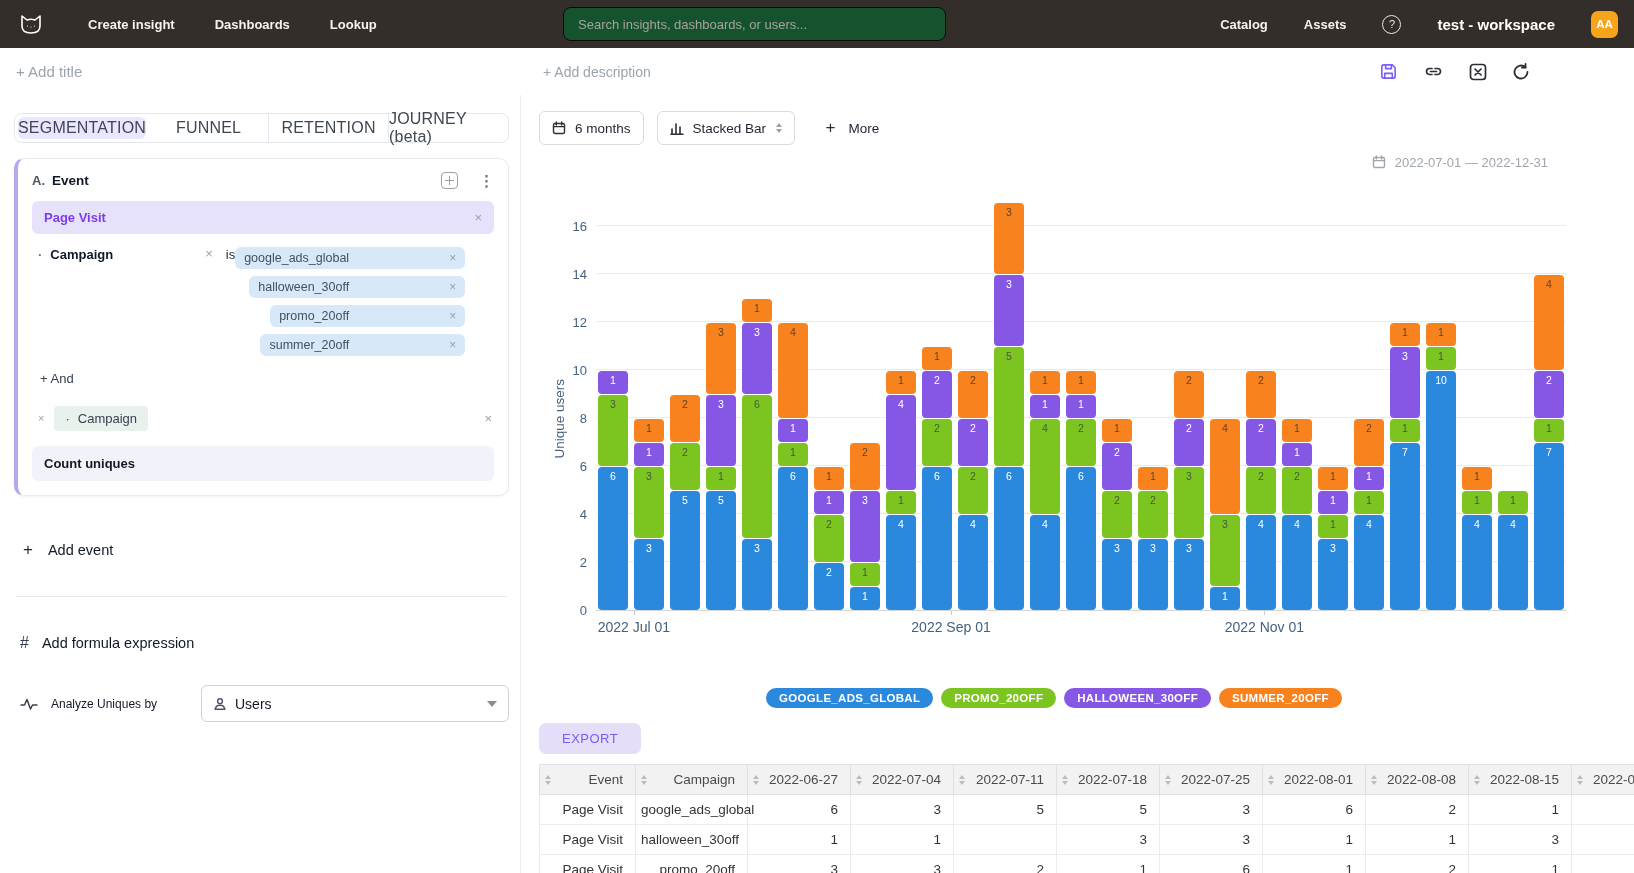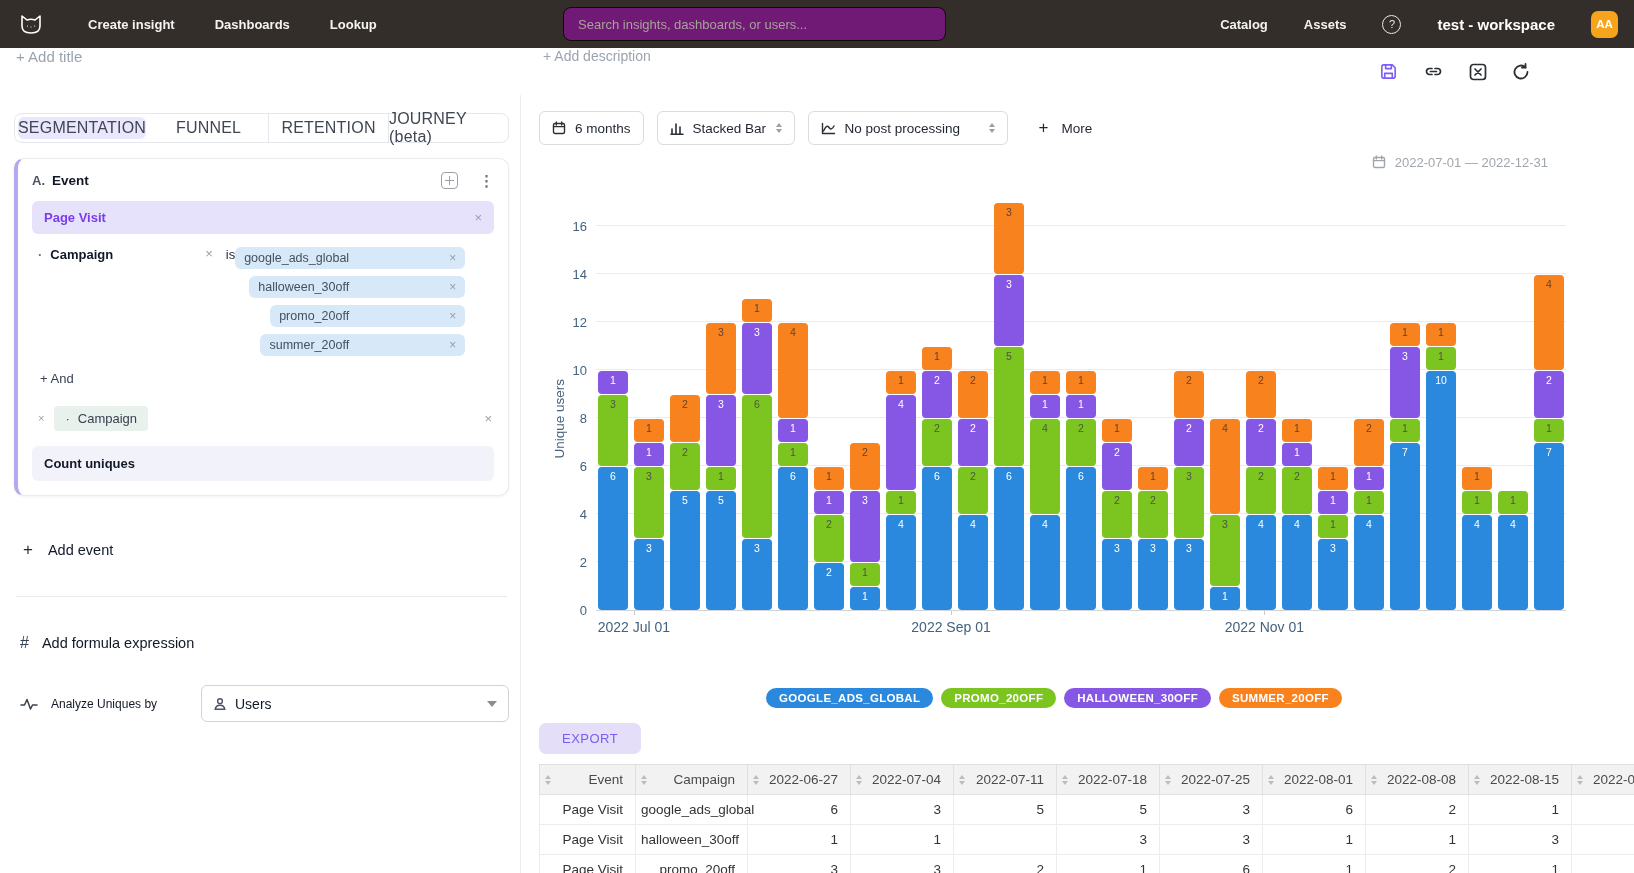--- a/index.html
+++ b/index.html
@@ -3,30 +3,30 @@
 <meta charset="utf-8">
 <style>
   * { margin:0; padding:0; box-sizing:border-box; }
   body { font-family:"Liberation Sans", sans-serif; background:#fff; }
   .app { position:relative; width:1634px; height:873px; overflow:hidden; background:#fff; }
 
   
   .topnav { position:relative; height:48px; background:#342e2a; display:flex; align-items:center; padding:0 16px; }
   .brand { width:30px; height:30px; display:flex; align-items:center; justify-content:center; margin-right:42px; }
   .navlink { color:#f5f3f1; font-size:13px; font-weight:bold; margin-right:40px; cursor:pointer; }
-  .search { position:absolute; left:563px; top:7px; width:383px; height:34px; background:#701a75; border:1px solid #0d0a08; border-radius:8px; color:#a8a29b; font-size:13px; padding:0 14px; font-family:"Liberation Sans",sans-serif; }
+  .search { position:absolute; left:563px; top:7px; width:383px; height:34px; background:#14532d; border:1px solid #0d0a08; border-radius:8px; color:#a8a29b; font-size:13px; padding:0 14px; font-family:"Liberation Sans",sans-serif; }
   .search::placeholder { color:#a8a29b; }
   .nav-right { margin-left:auto; display:flex; align-items:center; gap:36px; }
   .nav-right .navlink { margin:0; }
   .help { width:19px; height:19px; border:1.6px solid #e9e6e3; border-radius:50%; color:#e9e6e3; font-size:11px; display:flex; align-items:center; justify-content:center; cursor:pointer; }
   .workspace { color:#fff; font-size:15px; font-weight:bold; }
   .avatar { width:27px; height:27px; background:#f7a41d; border-radius:7px; color:#fff; font-size:11.5px; font-weight:bold; display:flex; align-items:center; justify-content:center; cursor:pointer; }
 
   
-  .header2 { position:relative; height:47px; display:flex; padding:0 16px; }
+  .header2 { position:relative; height:47px; display:flex; align-items:center; padding:12px 16px; }
   .add-title { color:#9aa4af; font-size:15px; cursor:pointer; }
   .add-desc { position:absolute; left:543px; color:#9aa4af; font-size:14px; cursor:pointer; }
   .h2-icons { margin-left:auto; display:flex; align-items:center; gap:25px; padding-right:88px; }
   .h2-icons svg { cursor:pointer; display:block; }
 
   
   .main { display:flex; height:778px; }
   .panel { width:521px; border-right:1px solid #ecedef; padding:18px 11px 0 14px; flex-shrink:0; }
   .content { flex:1; padding:16px 0 0 18px; position:relative; overflow:hidden; }
 
@@ -262,31 +262,20 @@
             <rect x="1.5" y="2.5" width="11" height="10" rx="1.5"></rect>
               <path d="M4.3 1 v3 M9.7 1 v3 M1.5 5.6 h11"></path>
           </svg>
           <span>6 months</span>
         </span>
         <span class="tbtn sel-2">
           <svg width="14" height="13" viewBox="0 0 14 13" fill="none" stroke="#2b2f36" stroke-width="1.6" stroke-linecap="round">
             <path d="M2 12 V7 M6 12 V2 M10 12 V5 M1 12.2 h12"></path>
           </svg>
           <span>Stacked Bar</span>
-          <span class="spin">
-              <i></i>
-              <i></i>
-            </span>
-        </span>
-        <span class="tbtn sel-3">
-          <svg width="15" height="13" viewBox="0 0 15 13" fill="none" stroke="#2b2f36" stroke-width="1.4" stroke-linecap="round" stroke-linejoin="round">
-            <path d="M1.5 1.5 v10 h12"></path>
-              <path d="M2.5 9 Q5.5 2 8 5.5 Q10.5 9 13 4"></path>
-          </svg>
-          <span>No post processing</span>
           <span class="spin">
               <i></i>
               <i></i>
             </span>
         </span>
         <span class="more">
           <span class="plus-glyph">+</span>
           <span>More</span>
         </span>
       </div>

